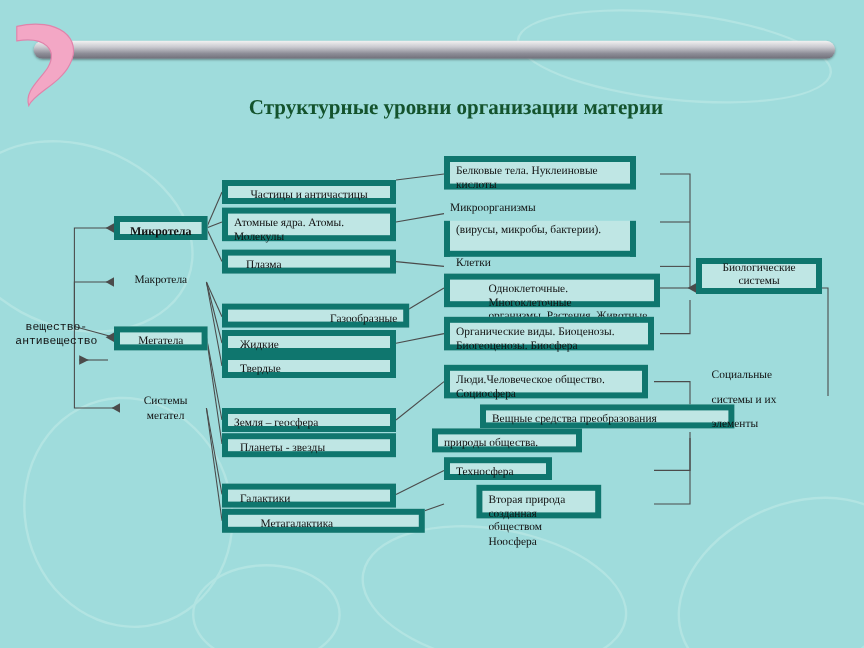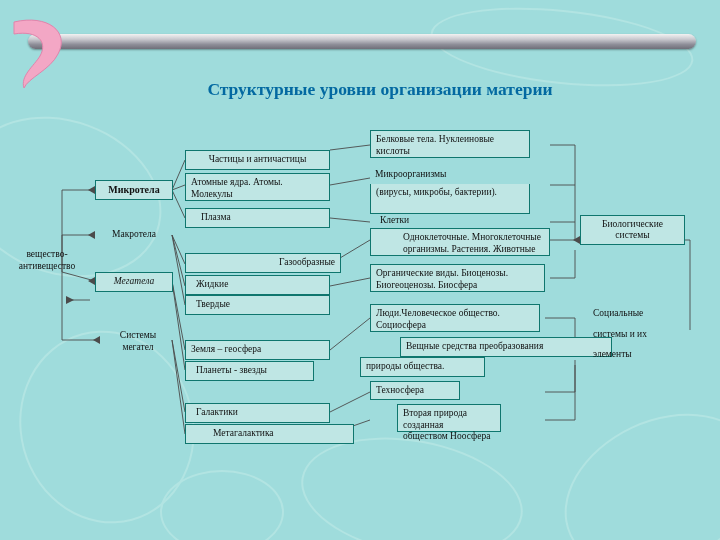--- a/index.html
+++ b/index.html
@@ -46,31 +46,31 @@
     width: 62px;
     height: 72px;
   }
 
   .title {
     position: absolute;
     left: 120px;
     top: 78px;
     width: 520px;
     text-align: center;
-    color: #0369a1;
+    color: #14532d;
     font-weight: bold;
     font-size: 17.5px;
     line-height: 22px;
     font-family: "Liberation Serif", serif;
   }
 
   .box {
     position: absolute;
     background: #bfe6e4;
-    border: 1px solid #0f766e;
+    border: 5px solid #0f766e;
     color: #111;
     font-size: 9.5px;
     line-height: 11.5px;
     padding: 3px 5px;
     box-sizing: border-box;
     font-family: "Liberation Serif", serif;
   }
   .box.noborder {
     border: none;
     background: transparent;
@@ -154,48 +154,48 @@
     <polygon points="66,296 74,300 66,304"></polygon>
     <polygon points="580,236 573,240 580,244"></polygon>
     <polygon points="588,341 581,345 588,349"></polygon>
   </g>
 </svg>
 
 <div class="title">
   <div>Структурные уровни организации материи</div>
 </div>
 
-<div class="box noborder center" style="left:4px; top:246px; width:86px; height:30px; white-space:pre-line;">вещество-
+<div class="box noborder center" style="left:4px; top:264px; width:86px; height:30px; white-space:pre-line;font-family:Liberation Mono, monospace;">вещество-
 антивещество</div>
 
 <div class="box bold center" style="left:95px; top:180px; width:78px; height:20px;">Микротела</div>
 
 <div class="box noborder center" style="left:95px; top:226px; width:78px; height:18px;">Макротела</div>
 
-<div class="box center" style="left:95px; top:272px; width:78px; height:20px;font-style:italic;">Мегатела</div>
+<div class="box center" style="left:95px; top:272px; width:78px; height:20px;">Мегатела</div>
 
 <div class="box noborder center" style="left:98px; top:327px; width:80px; height:28px; white-space:pre-line;">Системы
 мегател</div>
 
 <div class="box" style="left:185px; top:150px; width:145px; height:20px; text-align:center;">Частицы и античастицы</div>
 
 <div class="box" style="left:185px; top:173px; width:145px; height:28px; white-space:pre-line;">Атомные ядра. Атомы.
 Молекулы</div>
 
 <div class="box" style="left:185px; top:208px; width:145px; height:20px; padding-left:15px;">Плазма</div>
 
 <div class="box" style="left:185px; top:253px; width:156px; height:20px; padding-left:10px;text-align:right;">Газообразные</div>
 
 <div class="box" style="left:185px; top:275px; width:145px; height:20px; padding-left:10px;">Жидкие</div>
 
 <div class="box" style="left:185px; top:295px; width:145px; height:20px; padding-left:10px;">Твердые</div>
 
 <div class="box" style="left:185px; top:340px; width:145px; height:20px; ">Земля – геосфера</div>
 
-<div class="box" style="left:185px; top:361px; width:129px; height:20px; padding-left:10px;">Планеты - звезды</div>
+<div class="box" style="left:185px; top:361px; width:145px; height:20px; padding-left:10px;">Планеты - звезды</div>
 
 <div class="box" style="left:185px; top:403px; width:145px; height:20px; padding-left:10px;">Галактики</div>
 
 <div class="box" style="left:185px; top:424px; width:169px; height:20px; padding-left:27px;">Метагалактика</div>
 
 <div class="box" style="left:370px; top:130px; width:160px; height:28px; white-space:pre-line;">Белковые тела. Нуклеиновые
 кислоты</div>
 
 <div class="box noborder" style="left:370px; top:166px; width:170px; height:16px;">Микроорганизмы</div>
 

